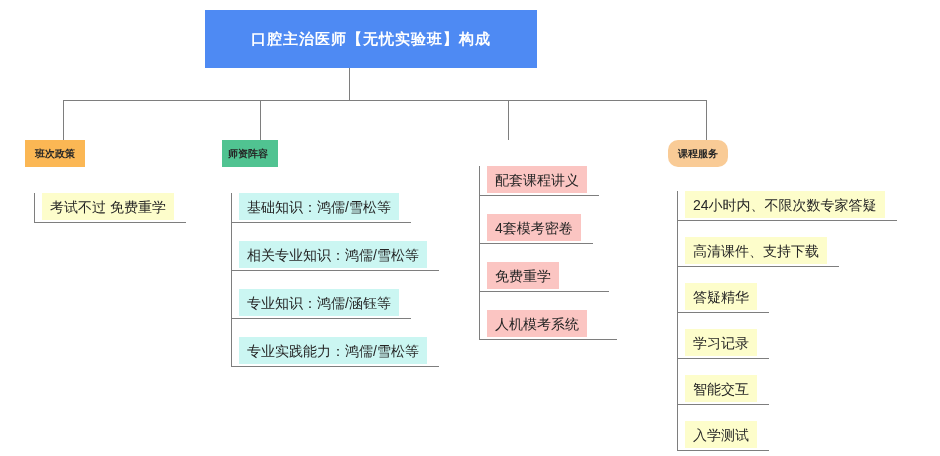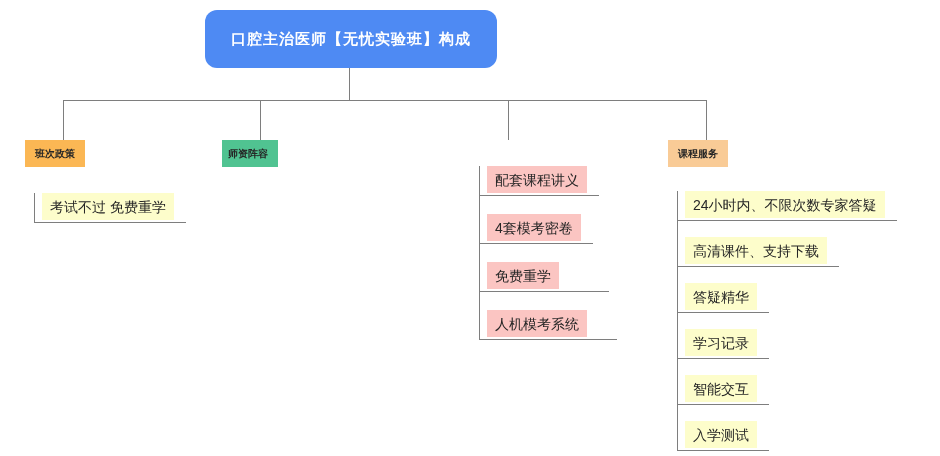--- a/index.html
+++ b/index.html
@@ -6,35 +6,35 @@
   .canvas{
     position:relative;width:940px;height:456px;background:#fff;overflow:hidden;
     font-family:"Liberation Sans","DejaVu Sans",sans-serif;
     color:var(--text,#262626);
   }
   .line{position:absolute;background:var(--line,#7e7e7e);}
   .line.v{width:1px;}
   .line.h{height:1px;}
 
   .root-node{
-    position:absolute;left:205px;top:10px;width:292px;height:58px;
+    position:absolute;left:205px;top:10px;width:332px;height:58px;
     background:var(--root-bg,#4e8af3);color:var(--root-text,#ffffff);
     display:flex;align-items:center;justify-content:center;
-    font-size:15px;font-weight:bold;letter-spacing:1px;border-radius:12px;
+    font-size:15px;font-weight:bold;letter-spacing:1px;
   }
 
   .branch{position:absolute;top:140px;}
   .branch-header{
     display:inline-block;padding:6px 10px 5px 10px;font-size:10px;font-weight:bold;
     white-space:nowrap;line-height:16px;
   }
   .hdr1{background:var(--b1-header,#fbb754);}
   .hdr2{background:var(--b2-header,#50c391);padding-left:6px;}
   .hdr3{background:var(--b3-header,#c7f87d);}
-  .hdr4{background:var(--b4-header,#f9cb96);}
+  .hdr4{background:var(--b4-header,#f9cb96);border-radius:10px;}
 
   .branch-children{margin-left:9px;border-left:1px solid var(--line,#7e7e7e);}
   .child-row{
     width:max-content;border-bottom:1px solid var(--line,#7e7e7e);
     padding:0 12px 1px 7px;margin-top:18px;
   }
   .child-row:first-child{margin-top:26px;}
   .branch.tight .child-row{margin-top:16px;}
   .branch.tight .child-row:first-child{margin-top:24px;}
   .child-node{
@@ -63,20 +63,34 @@
     <div class="branch-header hdr1">班次政策</div>
     <div class="branch-children">
       <div class="child-row">
         <div class="child-node c-yellow">考试不过 免费重学</div>
       </div>
     </div>
   </div>
 
   <div class="branch" style="left:222px">
     <div class="branch-header hdr2">师资阵容</div>
+    <div class="branch-children">
+      <div class="child-row">
+        <div class="child-node c-cyan">基础知识：鸿儒/雪松等</div>
+      </div>
+      <div class="child-row">
+        <div class="child-node c-cyan">相关专业知识：鸿儒/雪松等</div>
+      </div>
+      <div class="child-row">
+        <div class="child-node c-cyan">专业知识：鸿儒/涵钰等</div>
+      </div>
+      <div class="child-row">
+        <div class="child-node c-cyan">专业实践能力：鸿儒/雪松等</div>
+      </div>
+    </div>
   </div>
 
   <div class="branch" style="left:470px">
     <div class="branch-children">
       <div class="child-row">
         <div class="child-node c-pink">配套课程讲义</div>
       </div>
       <div class="child-row">
         <div class="child-node c-pink">4套模考密卷</div>
       </div>

